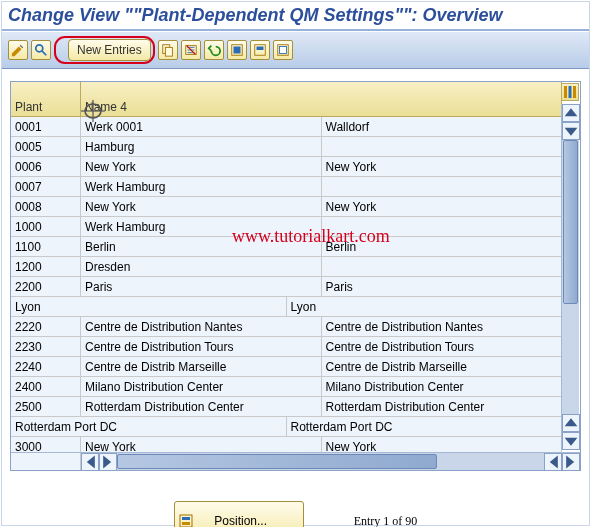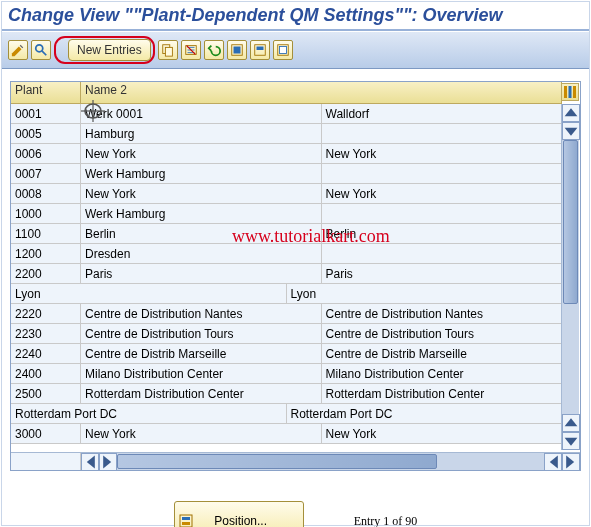--- a/index.html
+++ b/index.html
@@ -74,21 +74,21 @@
   .grid-header, .grid-row {
     display: flex;
     width: 100%;
   }
   .grid-header .cell {
     background: linear-gradient(#f8f0c5, #eadf96);
     font-weight: normal;
     color: #333;
     border-right: 1px solid #bda95f;
     border-bottom: 1px solid #bda95f;
-    padding: 0 4px;
+    padding: 17px 4px;
     height: 22px;
     line-height: 16px;
   }
   .grid-body {
     overflow: hidden;
     flex: 1;
   }
   .grid-row .cell {
     border-right: 1px solid #c9c9c9;
     border-bottom: 1px solid #c9c9c9;
@@ -279,21 +279,21 @@
           <rect x="2" y="2" width="12" height="12" fill="none" stroke="#a07000"></rect>
           <rect x="4" y="4" width="8" height="8" fill="#fff" stroke="#2a6db5"></rect>
         </svg>
       </span>
   </div>
 
   <div class="grid-area">
     <div class="grid-inner">
       <div class="grid-header">
         <div class="cell col-plant">Plant</div>
-        <div class="cell col-name2">Name 2</div>
+        <div class="cell col-name2">Name 4</div>
       </div>
       <div class="grid-body" id="grid-body">
           <div class="grid-row">
             <div class="cell col-plant">0001</div>
             <div class="cell col-name1">Werk 0001</div>
             <div class="cell col-name2">Walldorf</div>
           </div>
           <div class="grid-row">
             <div class="cell col-plant">0005</div>
             <div class="cell col-name1">Hamburg</div>

